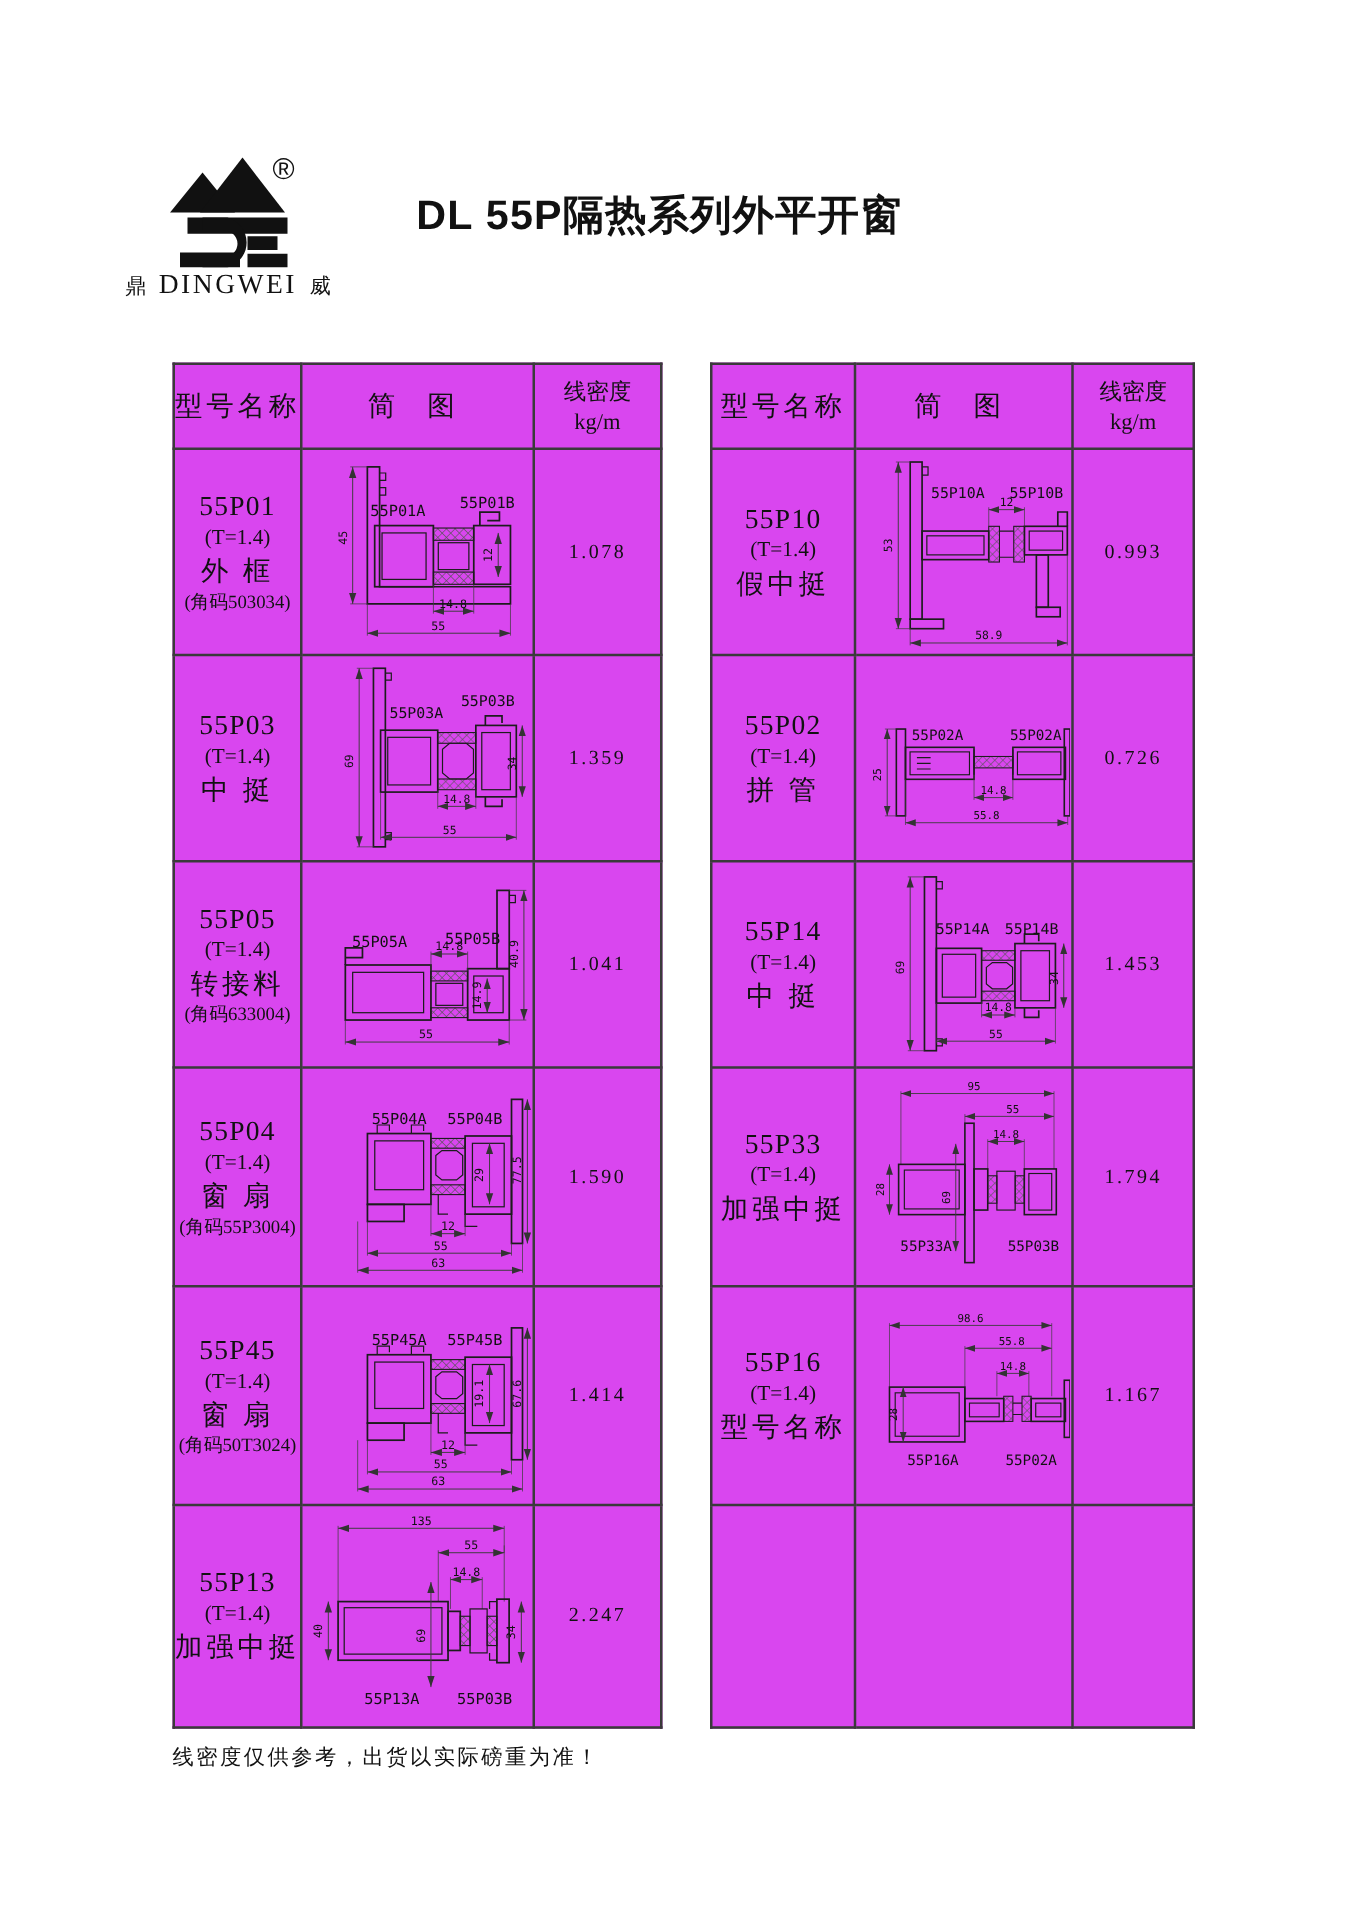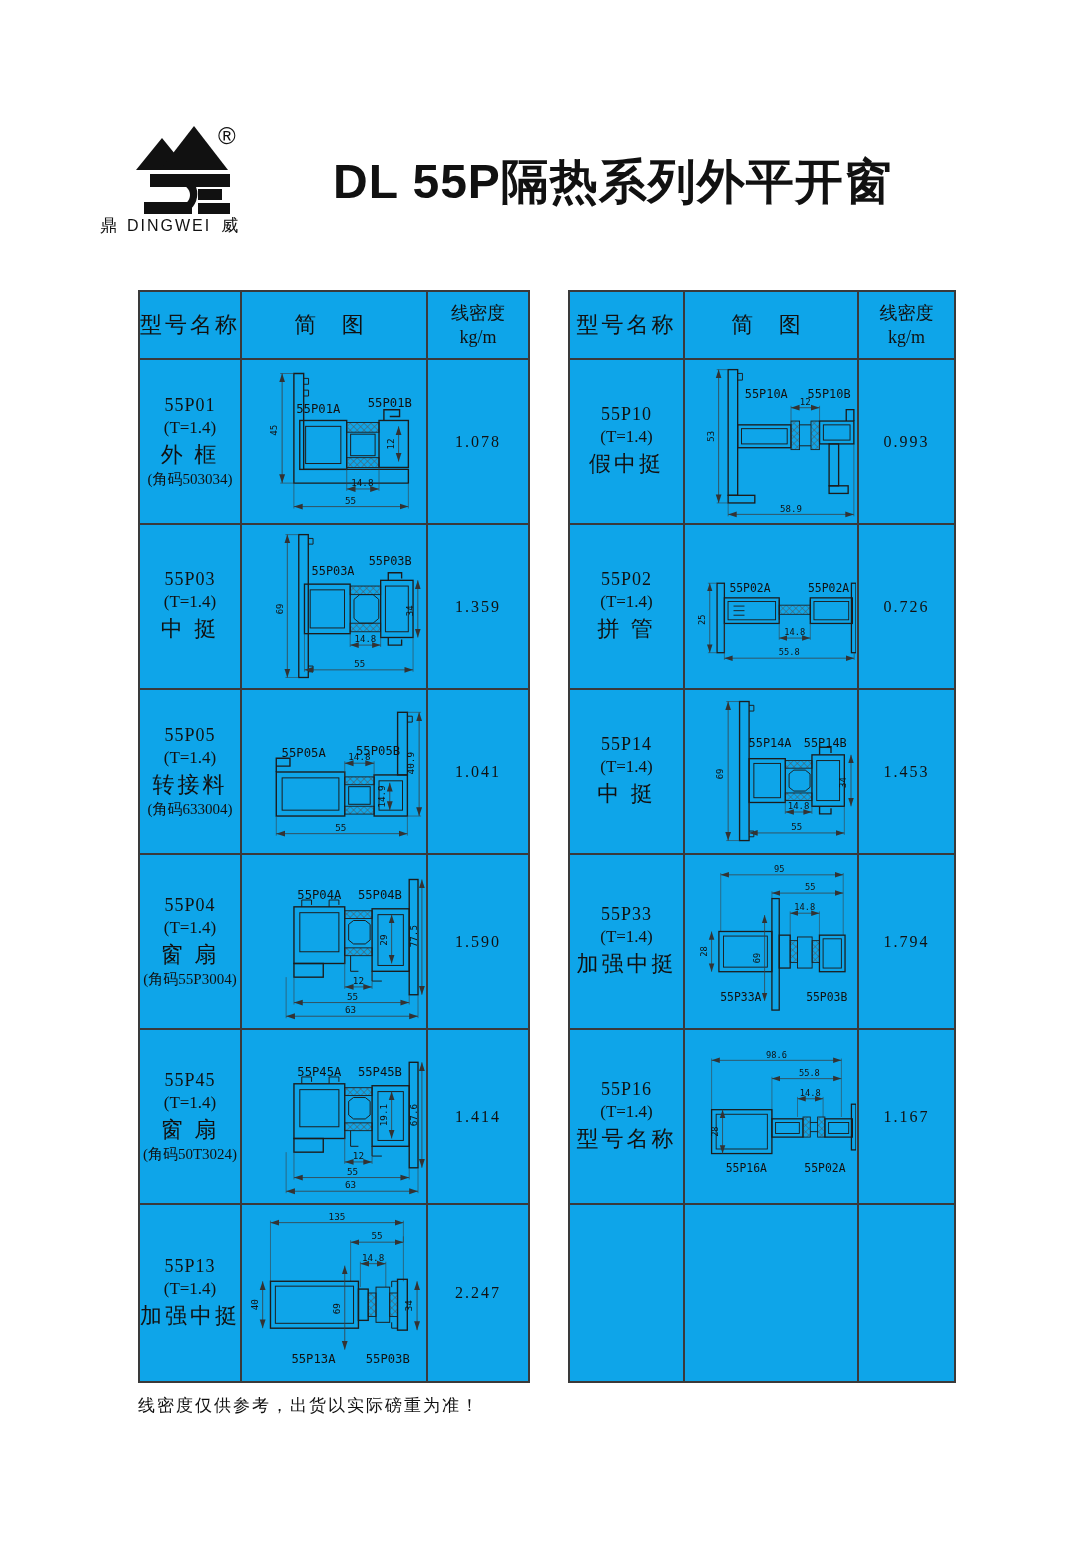--- a/index.html
+++ b/index.html
@@ -5,38 +5,38 @@
   html,body{margin:0;padding:0;background:#fff;}
   .page{position:relative;width:1090px;height:1542px;background:#fff;overflow:hidden;
         font-family:"Liberation Serif","DejaVu Serif",serif;color:#111;}
 
   
   .logo-wrap{position:absolute;left:100px;top:122px;width:200px;height:120px;}
   .logo-mark{position:absolute;left:32px;top:0;}
   .logo-reg{position:absolute;left:118px;top:0;font-size:24px;font-family:"Liberation Sans",sans-serif;}
   .logo-caption{position:absolute;left:0;top:92px;width:200px;display:flex;align-items:baseline;gap:10px;}
   .logo-cjk{font-size:17px;}
-  .logo-latin{font-size:16px;font-family:Liberation Sans, sans-serif;letter-spacing:2px;}
+  .logo-latin{font-size:22px;font-family:Liberation Serif, serif;letter-spacing:2px;}
   .page-title{position:absolute;left:333px;top:150px;width:560px;
               font-family:"Liberation Sans","DejaVu Sans",sans-serif;
-              font-weight:bold;font-size:48px;letter-spacing:1px;white-space:nowrap;}
+              font-weight:bold;font-size:33px;letter-spacing:1px;white-space:nowrap;}
 
   
-  table.spec{position:absolute;border-collapse:collapse;table-layout:fixed;background:#0ea5e9;}
+  table.spec{position:absolute;border-collapse:collapse;table-layout:fixed;background:#d946ef;}
   table.spec td,table.spec th{border:2px solid #3a3a3a;padding:0;text-align:center;vertical-align:middle;font-weight:normal;}
   #tblL{left:138px;top:290px;width:390px;}
   #tblR{left:568px;top:290px;width:386px;}
   #tblL col.c1{width:102px}#tblL col.c2{width:186px}#tblL col.c3{width:102px}
   #tblR col.c1{width:115px}#tblR col.c2{width:174px}#tblR col.c3{width:97px}
   tr.hd{height:68px;}
   tr.r165{height:165px;} tr.r175{height:175px;} tr.r178{height:178px;}
   .hd-model{font-size:22px;letter-spacing:3px;}
   .hd-diag{font-size:22px;letter-spacing:10px;}
   .hd-dens{font-size:18px;line-height:24px;margin-left:22px;}
-  .m-code{font-size:18px;letter-spacing:1px;}
+  .m-code{font-size:22px;letter-spacing:1px;}
   .m-t{font-size:17px;margin-top:2px;}
   .m-name{font-size:22px;letter-spacing:3px;margin-top:2px;}
   .m-corner{font-size:15px;margin-top:0;}
   .dens{font-size:16px;letter-spacing:2px;}
   td.c-diag svg{display:block;margin:0 auto;}
 
   
   .p{fill:none;stroke:#1c1c1c;stroke-width:1.4;}
   .pi{fill:none;stroke:#1c1c1c;stroke-width:1;}
   .h{fill:url(#hx);stroke:#1c1c1c;stroke-width:.9;}

